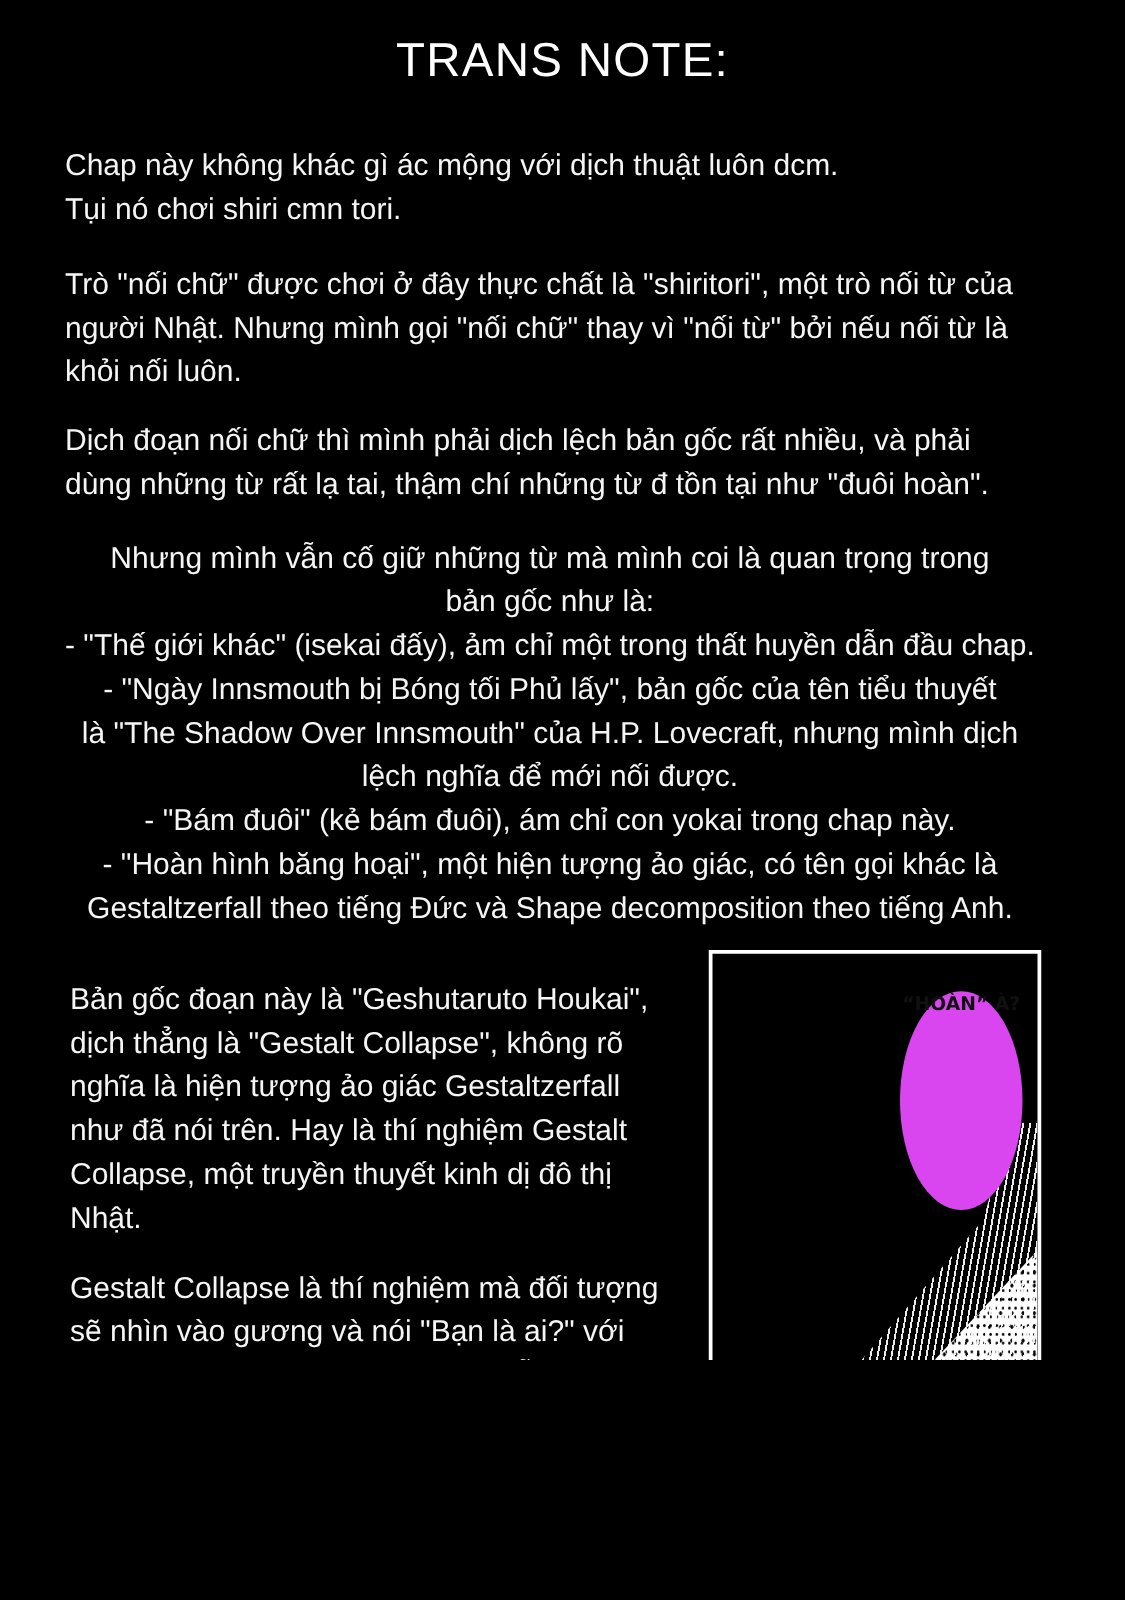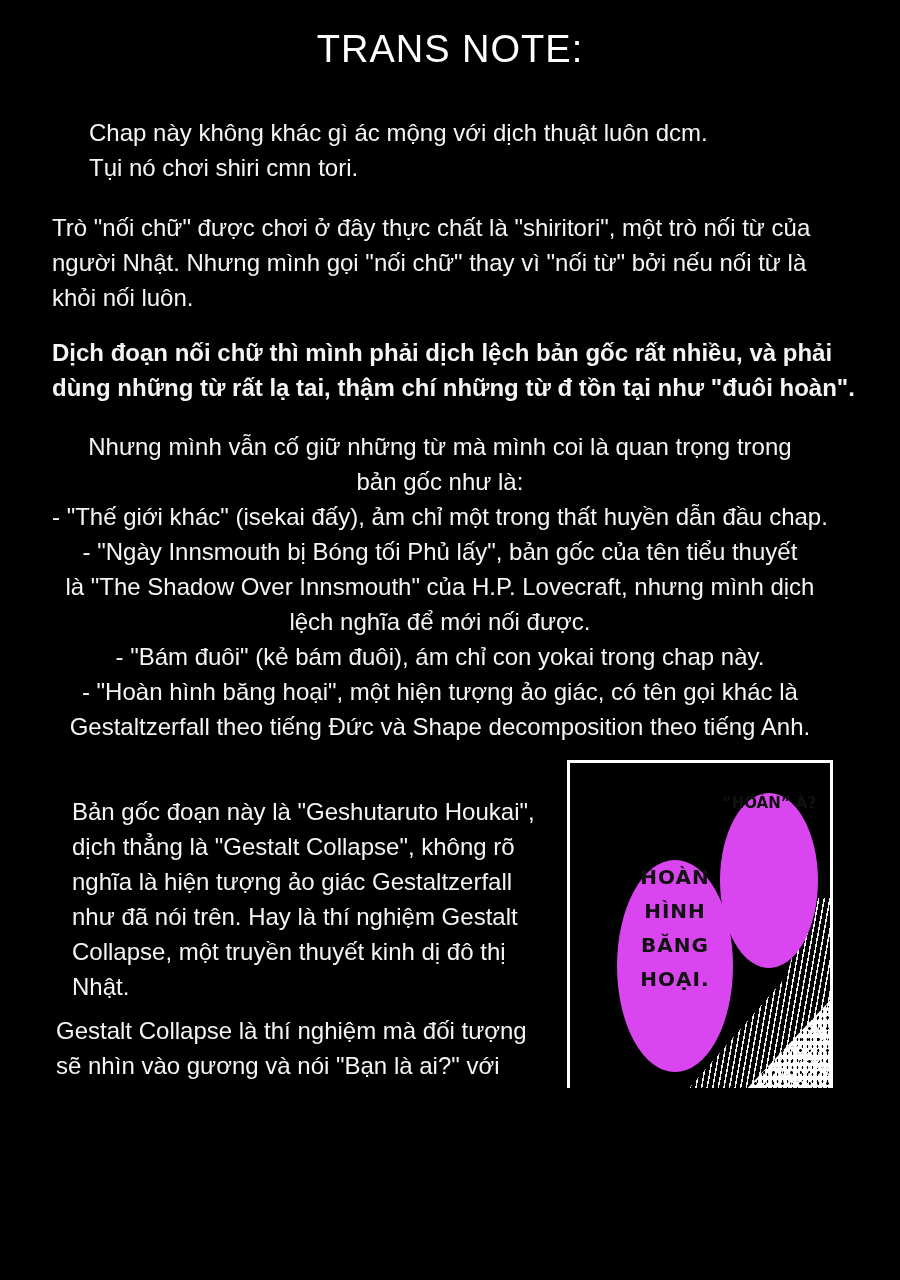--- a/index.html
+++ b/index.html
@@ -12,25 +12,25 @@
   .title{
     position:absolute;top:28px;left:0;width:100%;margin:0;
     text-align:center;font-size:38px;font-weight:400;letter-spacing:1px;
     color:#ffffff;
   }
   .para{
     position:absolute;left:52px;
     font-size:24px;line-height:35px;white-space:pre;
     color:#f5f5f5;font-weight:400;
   }
-  .p1{top:115px;margin-left:37px;}
+  .p1{top:115px;}
   .p2{top:210px;}
-  .p3{top:335px;font-weight:bold;}
+  .p3{top:335px;}
   .p4{top:429px;text-align:center;}
-  .p5{top:782px;left:72px;margin-top:12px;}
+  .p5{top:782px;left:56px;}
   .p6{top:1000px;left:56px;margin-top:13px;}
   .panel{
     position:absolute;left:567px;top:760px;width:266px;height:337px;
     background:#000;border:3px solid #ffffff;box-sizing:border-box;
   }
   .bubble{
     position:absolute;background:#d946ef;border-radius:50%;
     display:flex;align-items:flex-start;justify-content:center;z-index:2;
   }
   .bubble-left{left:47px;top:97px;width:116px;height:212px;}
@@ -98,26 +98,20 @@
 trong 30 liên tiếp. Sau 30 ngày, đối tượng sẽ
 phát điên, dẫn đến sự sụp đổ của nhân cách, hay Gestalt Collapse.
 -&gt; youtu.be/65tenLd6y90</div>
 
   <div class="panel">
 
     <div class="corner-speckle"></div>
 
     <div class="hatch"></div>
 
-    <div class="bubble bubble-left">
-      <div class="bubble-text">HOÀN
-HÌNH
-BĂNG
-HOẠI.</div>
-    </div>
 
     <div class="bubble bubble-right">
       <div class="bubble-text">“HOÀN” À?</div>
     </div>
 
   </div>
 
 </div>
 
 </body></html>

